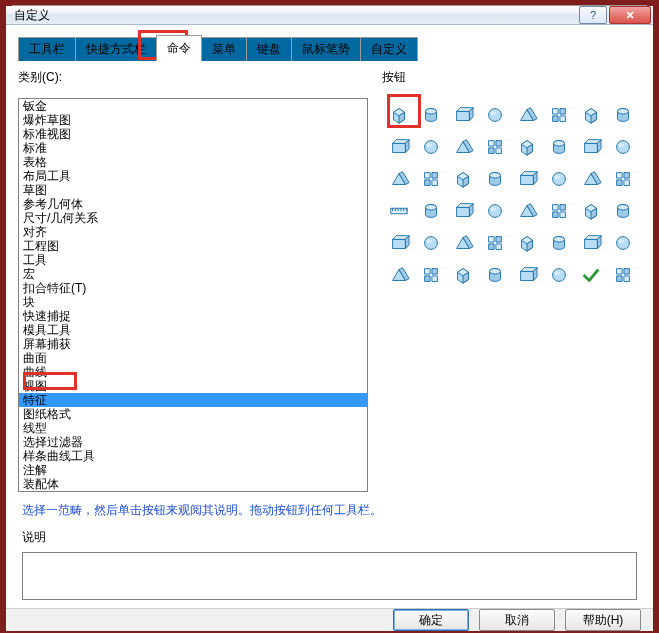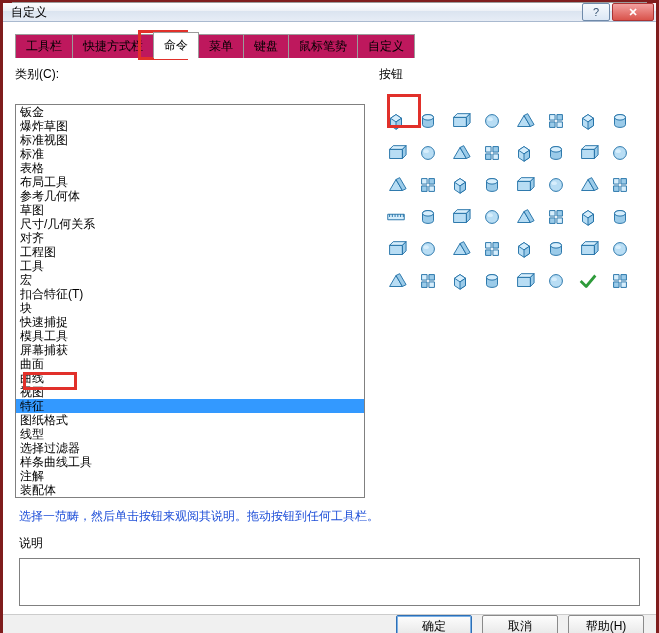--- a/index.html
+++ b/index.html
@@ -9,21 +9,21 @@
     font-size: 12px;
     background: #fff;
     width: 659px;
     height: 633px;
     overflow: hidden;
   }
   .window {
     width: 659px;
     height: 633px;
     background: #fff;
-    border: 3px solid #7f1d1d;
+    border: 6px solid #7f1d1d;
     display: flex;
     flex-direction: column;
   }
   
   .titlebar {
     height: 28px;
     background: linear-gradient(#fdfdfe, #ecf0f6 45%, #dbe4f0 46%, #e7edf6);
     border-bottom: 1px solid #a9b9cf;
     display: flex;
     align-items: center;
@@ -53,21 +53,21 @@
     display: flex;
     align-items: flex-end;
     padding: 10px 12px 0 12px;
     gap: 0;
     background: #fff;
   }
   .tab {
     padding: 3px 10px;
     border: 1px solid #9b9b9b;
     border-bottom: none;
-    background: #be185d;
+    background: #0369a1;
     margin-right: -1px;
     position: relative;
     color: #000;
   }
   .tab.active {
     background: #fff;
     z-index: 2;
     padding-top: 4px;
     padding-bottom: 4px;
   }
@@ -100,21 +100,21 @@
   }
   .upper {
     display:flex;
     gap:14px;
     flex:1;
     min-height:0;
   }
   .col { display:flex; flex-direction:column; min-width:0; }
   .col.left { flex: 0 0 350px; }
   .col.right { flex: 1; }
-  .lbl { margin-bottom:21px; color:#000; }
+  .lbl { margin-bottom:12px; color:#000; }
   .listbox {
     flex:1;
     border:1px solid #808080;
     background:#fff;
     overflow-y: scroll;
     min-height:0;
     position:relative;
   }
   .listbox .item {
     padding: 0px 4px;
@@ -219,22 +219,22 @@
 
       <div class="col left">
         <div class="lbl">类别(C):</div>
         <div class="listbox" id="catlist">
             <div class="item">钣金</div>
             <div class="item">爆炸草图</div>
             <div class="item">标准视图</div>
             <div class="item">标准</div>
             <div class="item">表格</div>
             <div class="item">布局工具</div>
+            <div class="item">草图</div>
             <div class="item">参考几何体</div>
-            <div class="item">草图</div>
             <div class="item">尺寸/几何关系</div>
             <div class="item">对齐</div>
             <div class="item">工程图</div>
             <div class="item">工具</div>
             <div class="item">宏</div>
             <div class="item">扣合特征(T)</div>
             <div class="item">块</div>
             <div class="item">快速捕捉</div>
             <div class="item">模具工具</div>
             <div class="item">屏幕捕获</div>

